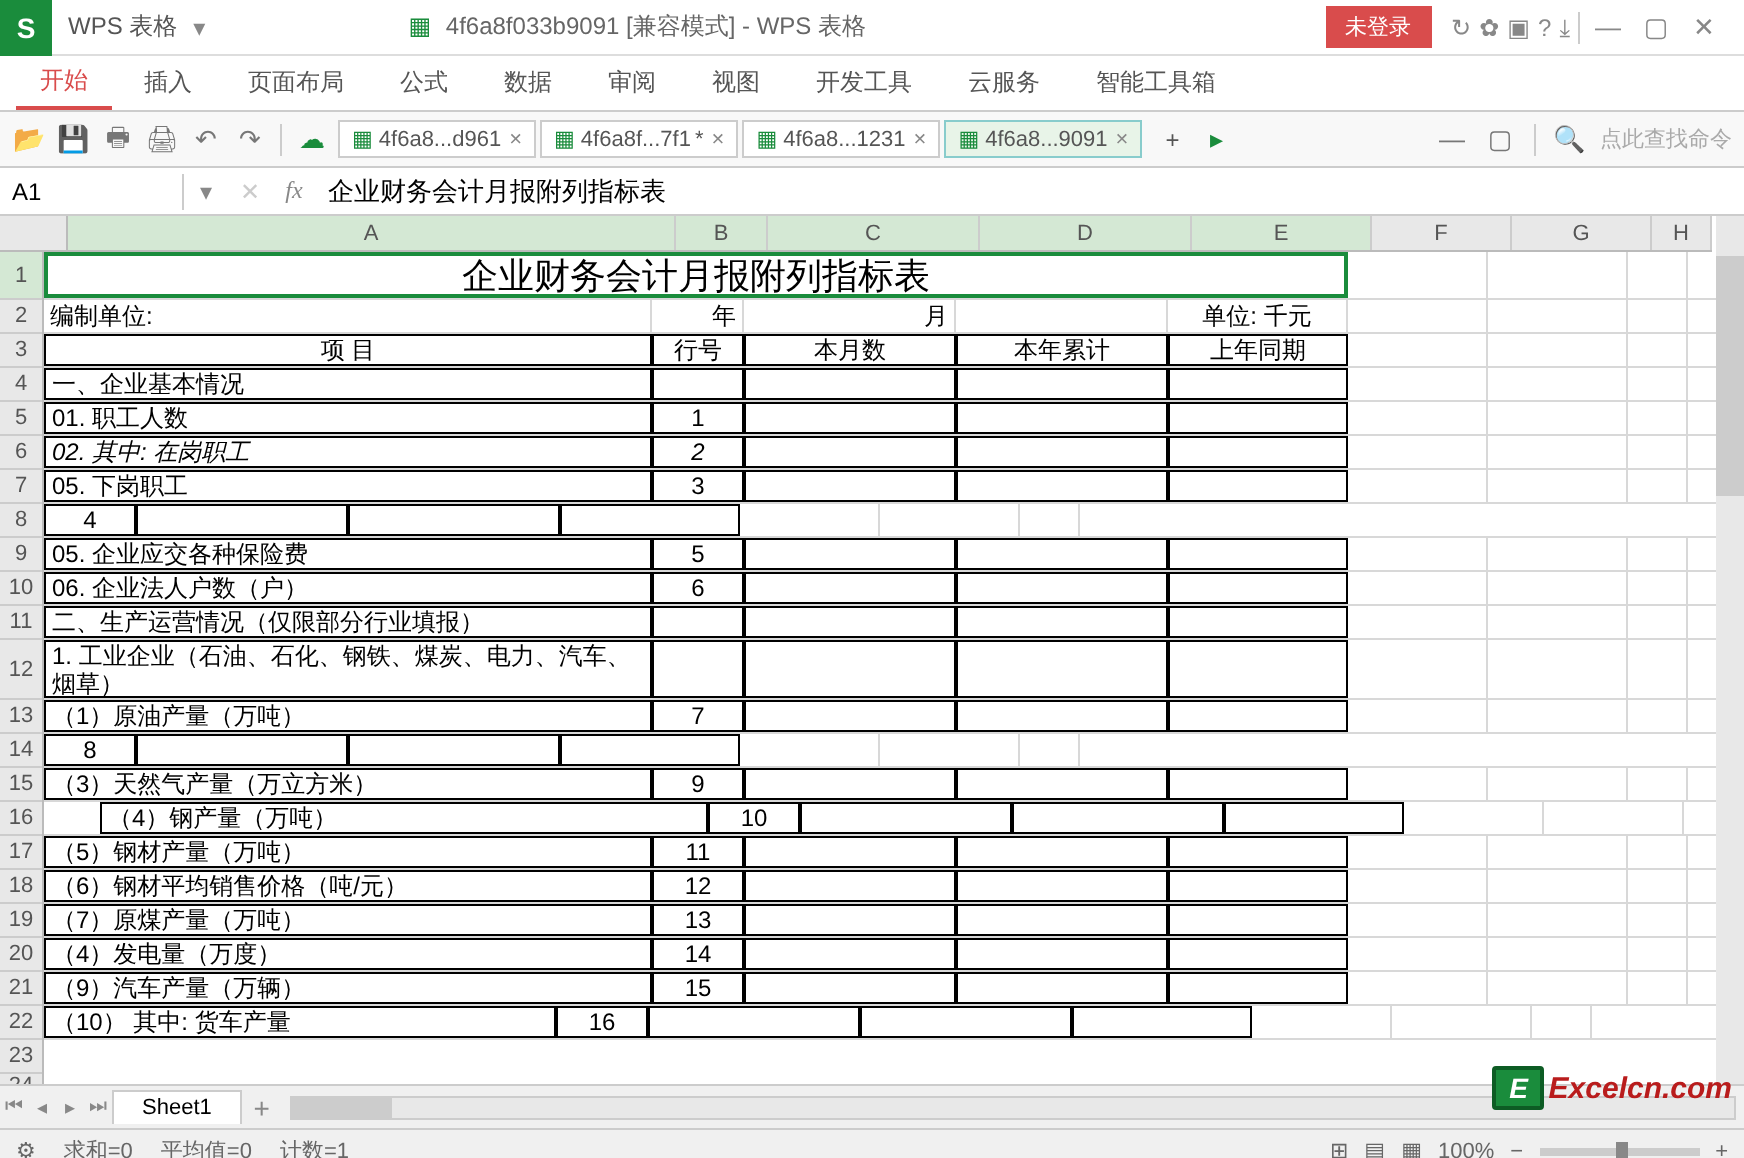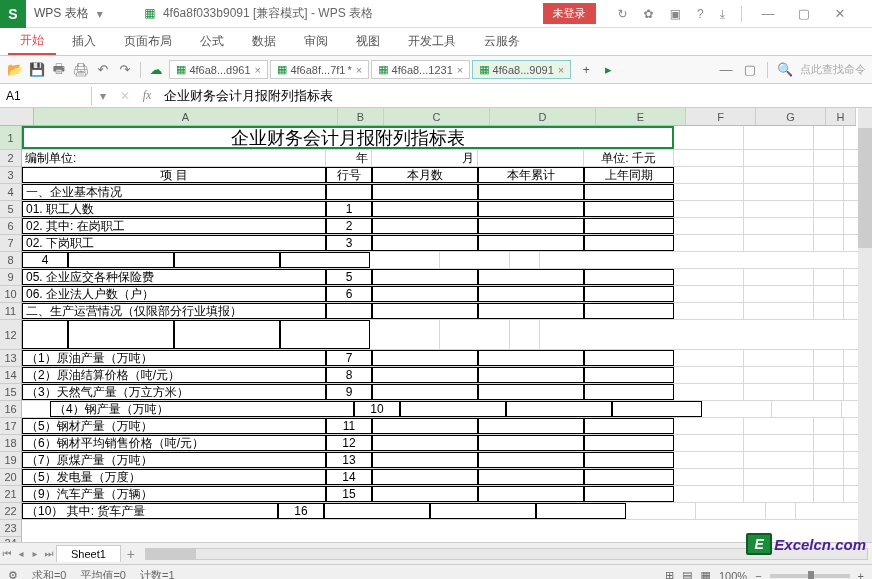--- a/index.html
+++ b/index.html
@@ -3,21 +3,21 @@
 <meta charset="utf-8">
 <style>
 * { box-sizing: border-box; margin: 0; padding: 0; }
 body { font-family: "Microsoft YaHei", SimSun, sans-serif; font-size: 12px; background: #fff; width: 872px; height: 579px; overflow: hidden; position: relative; }
 .titlebar { height: 28px; background: #fff; display: flex; align-items: center; border-bottom: 1px solid #ddd; }
 .logo-box { background: #1a8c3c; color: #fff; width: 26px; height: 28px; display: flex; align-items: center; justify-content: center; font-weight: bold; font-size: 14px; }
 .app-name { padding: 0 8px; color: #555; font-size: 12px; }
 .title-dd { color: #888; padding-right: 12px; }
 .doc-icon { color: #1a8c3c; margin-right: 4px; }
 .doc-title { color: #666; flex: 1; text-align: center; padding-right: 140px; }
-.title-right { display: flex; align-items: center; gap: 12px; padding-right: 20px; }
+.title-right { display: flex; align-items: center; gap: 0; padding-right: 8px; }
 .login-btn { background: #d94c4c; color: #fff; padding: 3px 10px; font-size: 11px; margin-right: 8px; }
 .win-btn { width: 24px; height: 20px; display: flex; align-items: center; justify-content: center; color: #888; font-size: 13px; }
 .win-icon { color: #888; font-size: 12px; margin: 0 2px; }
 .menubar { height: 28px; display: flex; align-items: center; padding: 0 8px; gap: 4px; border-bottom: 1px solid #ccc; }
 .menu-item { padding: 4px 12px; color: #555; cursor: pointer; font-size: 12px; }
 .menu-item.active { color: #d94c4c; border-bottom: 2px solid #d94c4c; }
 .toolbar { height: 28px; display: flex; align-items: center; padding: 0 6px; background: #f8f8f8; border-bottom: 1px solid #ccc; gap: 4px; }
 .tb-icon { width: 18px; height: 18px; display: flex; align-items: center; justify-content: center; color: #777; font-size: 13px; }
 .tb-sep { width: 1px; height: 16px; background: #ccc; margin: 0 2px; }
 .doc-tab { display: flex; align-items: center; padding: 2px 6px; border: 1px solid #ccc; background: #fff; font-size: 11px; color: #555; margin-right: 2px; }
@@ -52,21 +52,21 @@
 .sheet-tab { padding: 2px 14px; background: #fff; border: 1px solid #ccc; border-bottom: none; font-size: 11px; }
 .st-add { width: 20px; text-align: center; color: #888; font-size: 14px; }
 .hscroll { flex: 1; height: 12px; background: #e8e8e8; margin: 0 4px; position: relative; border: 1px solid #ccc; }
 .hscroll-thumb { position: absolute; left: 0; width: 50px; height: 100%; background: #ccc; }
 .statusbar { height: 22px; display: flex; align-items: center; background: #f0f0f0; border-top: 1px solid #ccc; padding: 0 8px; font-size: 11px; color: #666; gap: 14px; }
 .sb-right { margin-left: auto; display: flex; align-items: center; gap: 8px; }
 .zoom-slider { width: 80px; height: 4px; background: #ccc; position: relative; }
 .zoom-thumb { position: absolute; left: 38px; top: -3px; width: 6px; height: 10px; background: #888; }
 .watermark { position: absolute; right: 6px; bottom: 24px; display: flex; align-items: center; gap: 2px; }
 .wm-box { width: 26px; height: 22px; background: #1a8c3c; border: 2px solid #0d5c24; color: #fff; display: flex; align-items: center; justify-content: center; font-weight: bold; font-style: italic; font-size: 14px; border-radius: 2px; }
-.wm-text { font-style: italic; font-weight: bold; color: #4c1d95; font-size: 15px; }
+.wm-text { font-style: italic; font-weight: bold; color: #b91c1c; font-size: 15px; }
 .vscroll { position: absolute; right: 0; top: 0; width: 14px; height: 100%; background: #e8e8e8; }
 .vscroll-thumb { position: absolute; top: 20px; width: 100%; height: 120px; background: #ccc; }
 </style>
 </head>
 <body>
 
 <div class="titlebar">
   <div class="logo-box">S</div>
   <div class="app-name">WPS 表格</div>
   <div class="title-dd">▾</div>
@@ -91,20 +91,21 @@
 <div class="menubar" id="menubar">
     <div class="menu-item active">开始</div>
     <div class="menu-item">插入</div>
     <div class="menu-item">页面布局</div>
     <div class="menu-item">公式</div>
     <div class="menu-item">数据</div>
     <div class="menu-item">审阅</div>
     <div class="menu-item">视图</div>
     <div class="menu-item">开发工具</div>
     <div class="menu-item">云服务</div>
+    <div class="menu-item">智能工具箱</div>
   </div>
 
 <div class="toolbar">
   <span class="tb-icon" style="color:#e8a23c">📂</span>
   <span class="tb-icon" style="color:#4a90d9">💾</span>
   <span class="tb-icon">🖶</span>
   <span class="tb-icon">🖨</span>
   <span class="tb-icon">↶</span>
   <span class="tb-icon">↷</span>
   <span class="tb-sep"></span>
@@ -216,32 +217,32 @@
           <div class="cell-row" style="height: 17px;">
             <div class="cell bordered" style="width: 304px;">01. 职工人数</div>
             <div class="cell bordered center" style="width: 46px;">1</div>
             <div class="cell bordered" style="width: 106px;"></div>
             <div class="cell bordered" style="width: 106px;"></div>
             <div class="cell bordered" style="width: 90px;"></div>
             <div class="cell" style="width: 70px;"></div>
             <div class="cell" style="width: 70px;"></div>
             <div class="cell" style="width: 30px;"></div>
           </div>
-          <div class="cell-row" style="height: 17px;">
+          <div class="cell-row" style="height: 17px; font-style: italic;">
             <div class="cell bordered" style="width: 304px;">02.     其中: 在岗职工</div>
             <div class="cell bordered center" style="width: 46px;">2</div>
             <div class="cell bordered" style="width: 106px;"></div>
             <div class="cell bordered" style="width: 106px;"></div>
             <div class="cell bordered" style="width: 90px;"></div>
             <div class="cell" style="width: 70px;"></div>
             <div class="cell" style="width: 70px;"></div>
             <div class="cell" style="width: 30px;"></div>
           </div>
           <div class="cell-row" style="height: 17px;">
-            <div class="cell bordered" style="width: 304px;">02.           下岗职工</div>
+            <div class="cell bordered" style="width: 304px;">05.           下岗职工</div>
             <div class="cell bordered center" style="width: 46px;">3</div>
             <div class="cell bordered" style="width: 106px;"></div>
             <div class="cell bordered" style="width: 106px;"></div>
             <div class="cell bordered" style="width: 90px;"></div>
             <div class="cell" style="width: 70px;"></div>
             <div class="cell" style="width: 70px;"></div>
             <div class="cell" style="width: 30px;"></div>
           </div>
           <div class="cell-row" style="height: 17px;">
             <div class="cell bordered center" style="width: 46px;">4</div>
@@ -276,40 +277,40 @@
             <div class="cell bordered" style="width: 304px;">二、生产运营情况（仅限部分行业填报）</div>
             <div class="cell bordered center" style="width: 46px;"></div>
             <div class="cell bordered" style="width: 106px;"></div>
             <div class="cell bordered" style="width: 106px;"></div>
             <div class="cell bordered" style="width: 90px;"></div>
             <div class="cell" style="width: 70px;"></div>
             <div class="cell" style="width: 70px;"></div>
             <div class="cell" style="width: 30px;"></div>
           </div>
           <div class="cell-row" style="height: 30px;">
+            <div class="cell bordered" style="width: 304px; white-space: normal; line-height: 14px;">   1. 工业企业（石油、石化、钢铁、煤炭、电力、汽车、烟草）</div>
             <div class="cell bordered center" style="width: 46px;"></div>
             <div class="cell bordered" style="width: 106px;"></div>
             <div class="cell bordered" style="width: 106px;"></div>
             <div class="cell bordered" style="width: 90px;"></div>
             <div class="cell" style="width: 70px;"></div>
             <div class="cell" style="width: 70px;"></div>
             <div class="cell" style="width: 30px;"></div>
           </div>
           <div class="cell-row" style="height: 17px;">
             <div class="cell bordered" style="width: 304px;">    （1）原油产量（万吨）</div>
             <div class="cell bordered center" style="width: 46px;">7</div>
             <div class="cell bordered" style="width: 106px;"></div>
             <div class="cell bordered" style="width: 106px;"></div>
             <div class="cell bordered" style="width: 90px;"></div>
             <div class="cell" style="width: 70px;"></div>
             <div class="cell" style="width: 70px;"></div>
             <div class="cell" style="width: 30px;"></div>
           </div>
           <div class="cell-row" style="height: 17px;">
-            <div class="cell bordered" style="width: 304px;">    （2）原油结算价格（吨/元）</div>
             <div class="cell bordered center" style="width: 46px;">8</div>
             <div class="cell bordered" style="width: 106px;"></div>
             <div class="cell bordered" style="width: 106px;"></div>
             <div class="cell bordered" style="width: 90px;"></div>
             <div class="cell" style="width: 70px;"></div>
             <div class="cell" style="width: 70px;"></div>
             <div class="cell" style="width: 30px;"></div>
           </div>
           <div class="cell-row" style="height: 17px;">
             <div class="cell bordered" style="width: 304px;">    （3）天然气产量（万立方米）</div>
@@ -355,21 +356,21 @@
             <div class="cell bordered" style="width: 304px;">    （7）原煤产量（万吨）</div>
             <div class="cell bordered center" style="width: 46px;">13</div>
             <div class="cell bordered" style="width: 106px;"></div>
             <div class="cell bordered" style="width: 106px;"></div>
             <div class="cell bordered" style="width: 90px;"></div>
             <div class="cell" style="width: 70px;"></div>
             <div class="cell" style="width: 70px;"></div>
             <div class="cell" style="width: 30px;"></div>
           </div>
           <div class="cell-row" style="height: 17px;">
-            <div class="cell bordered" style="width: 304px;">    （5）发电量（万度）</div>
+            <div class="cell bordered" style="width: 304px;">    （4）发电量（万度）</div>
             <div class="cell bordered center" style="width: 46px;">14</div>
             <div class="cell bordered" style="width: 106px;"></div>
             <div class="cell bordered" style="width: 106px;"></div>
             <div class="cell bordered" style="width: 90px;"></div>
             <div class="cell" style="width: 70px;"></div>
             <div class="cell" style="width: 70px;"></div>
             <div class="cell" style="width: 30px;"></div>
           </div>
           <div class="cell-row" style="height: 17px;">
             <div class="cell bordered" style="width: 304px;">    （9）汽车产量（万辆）</div>

